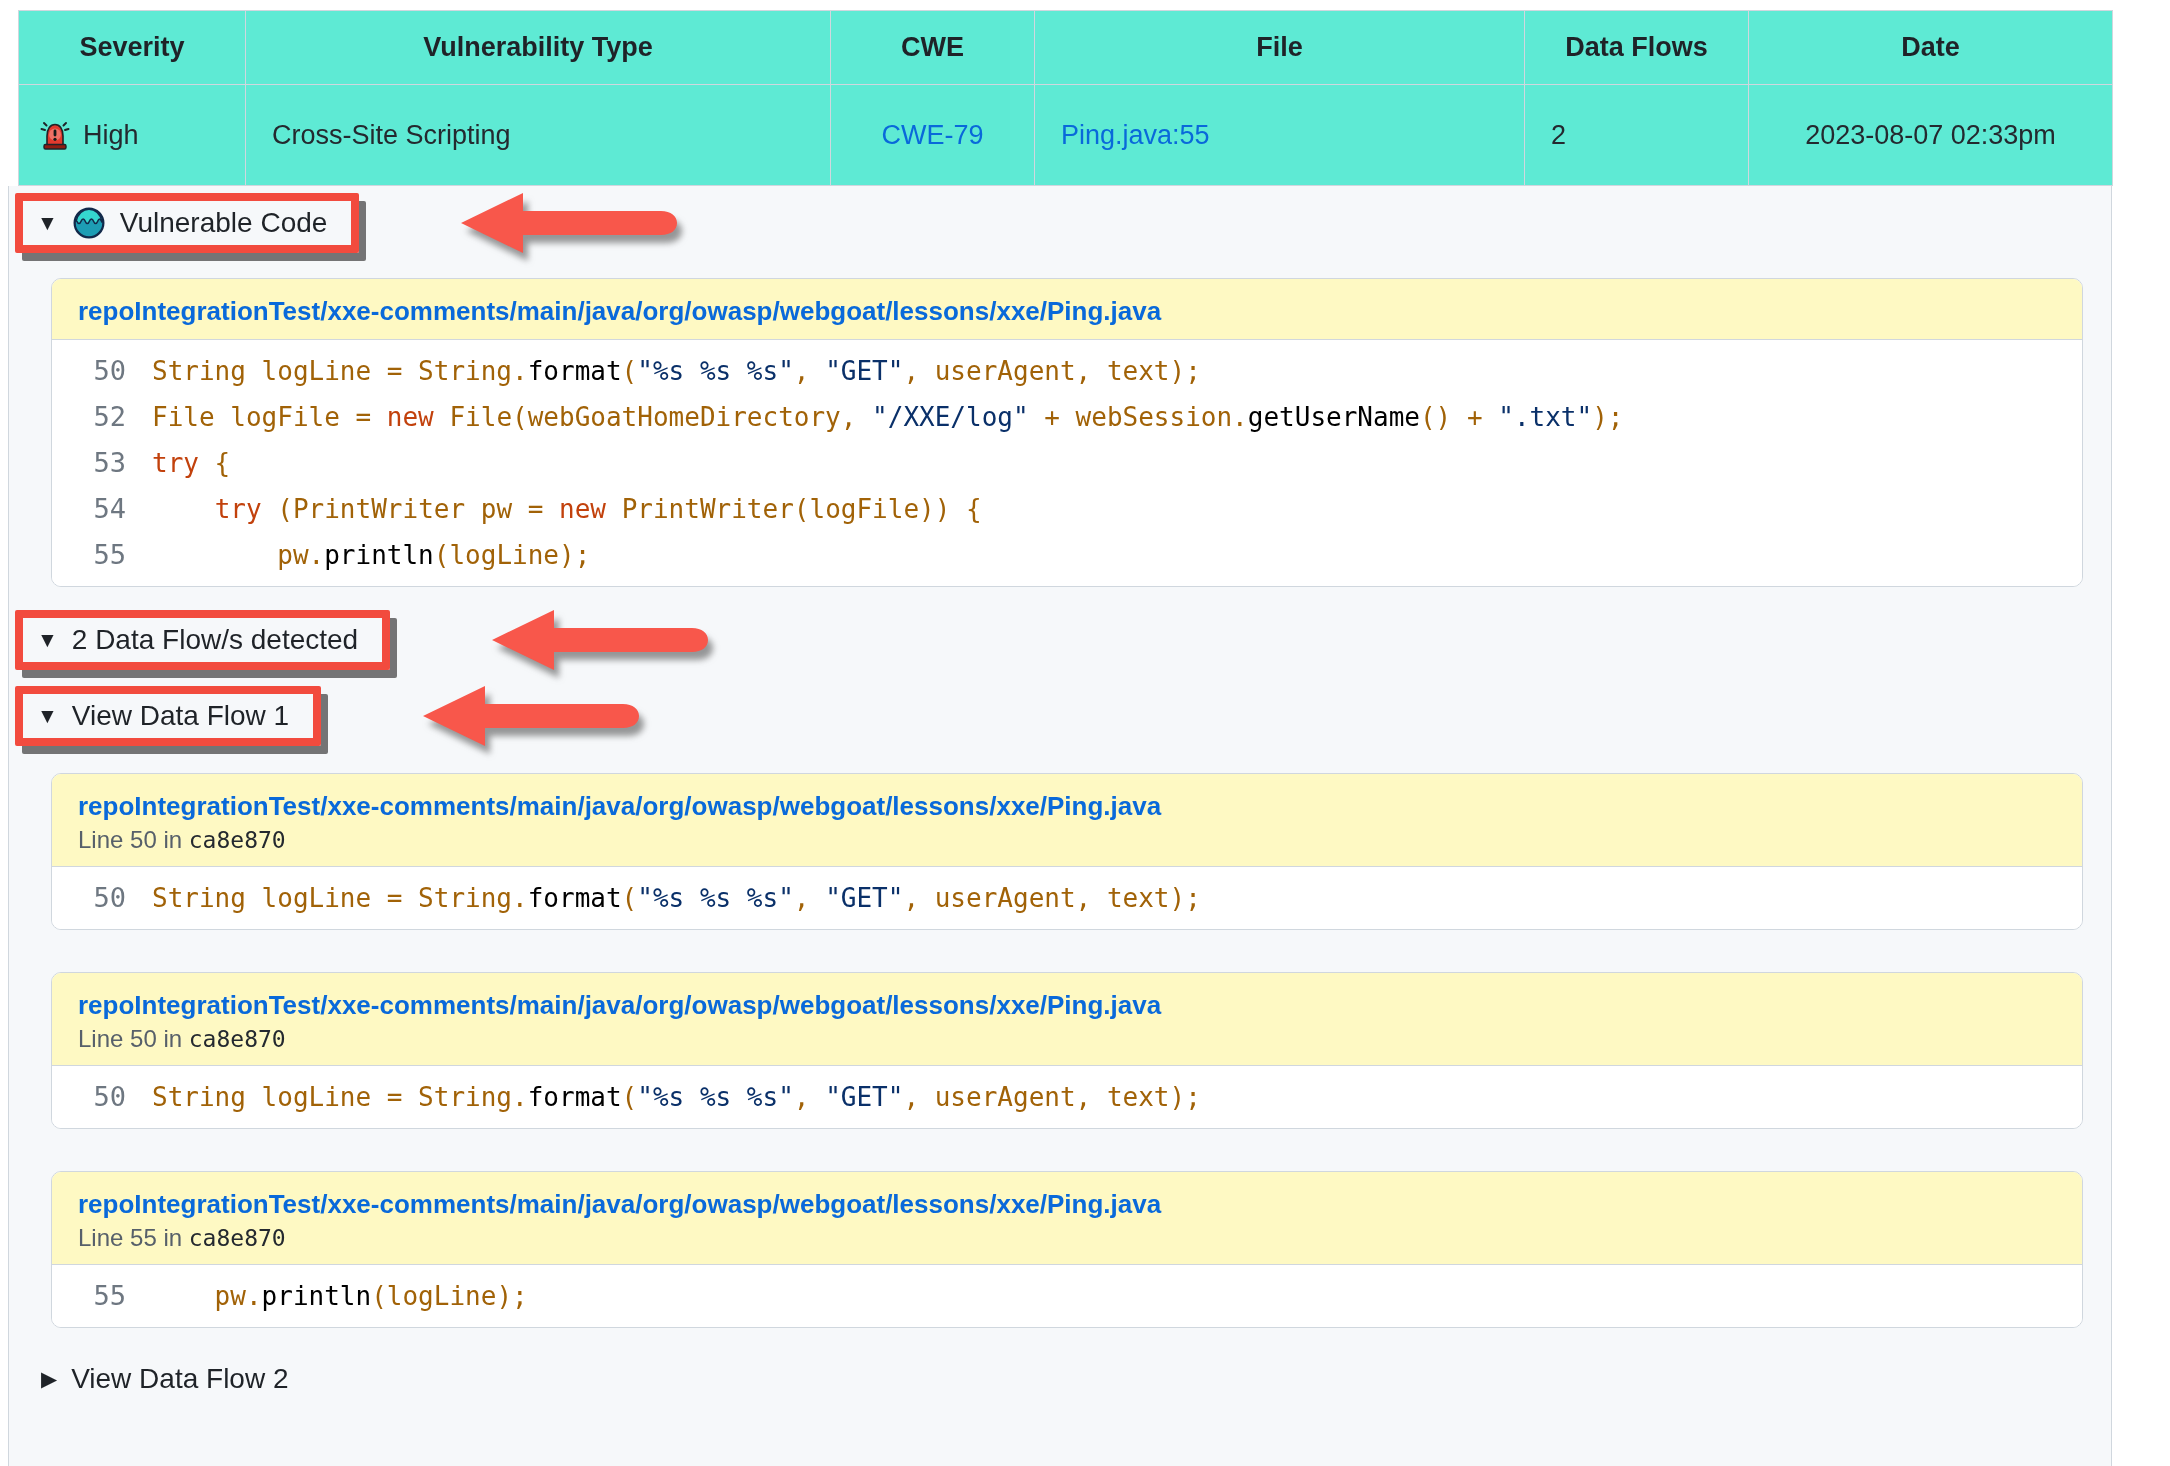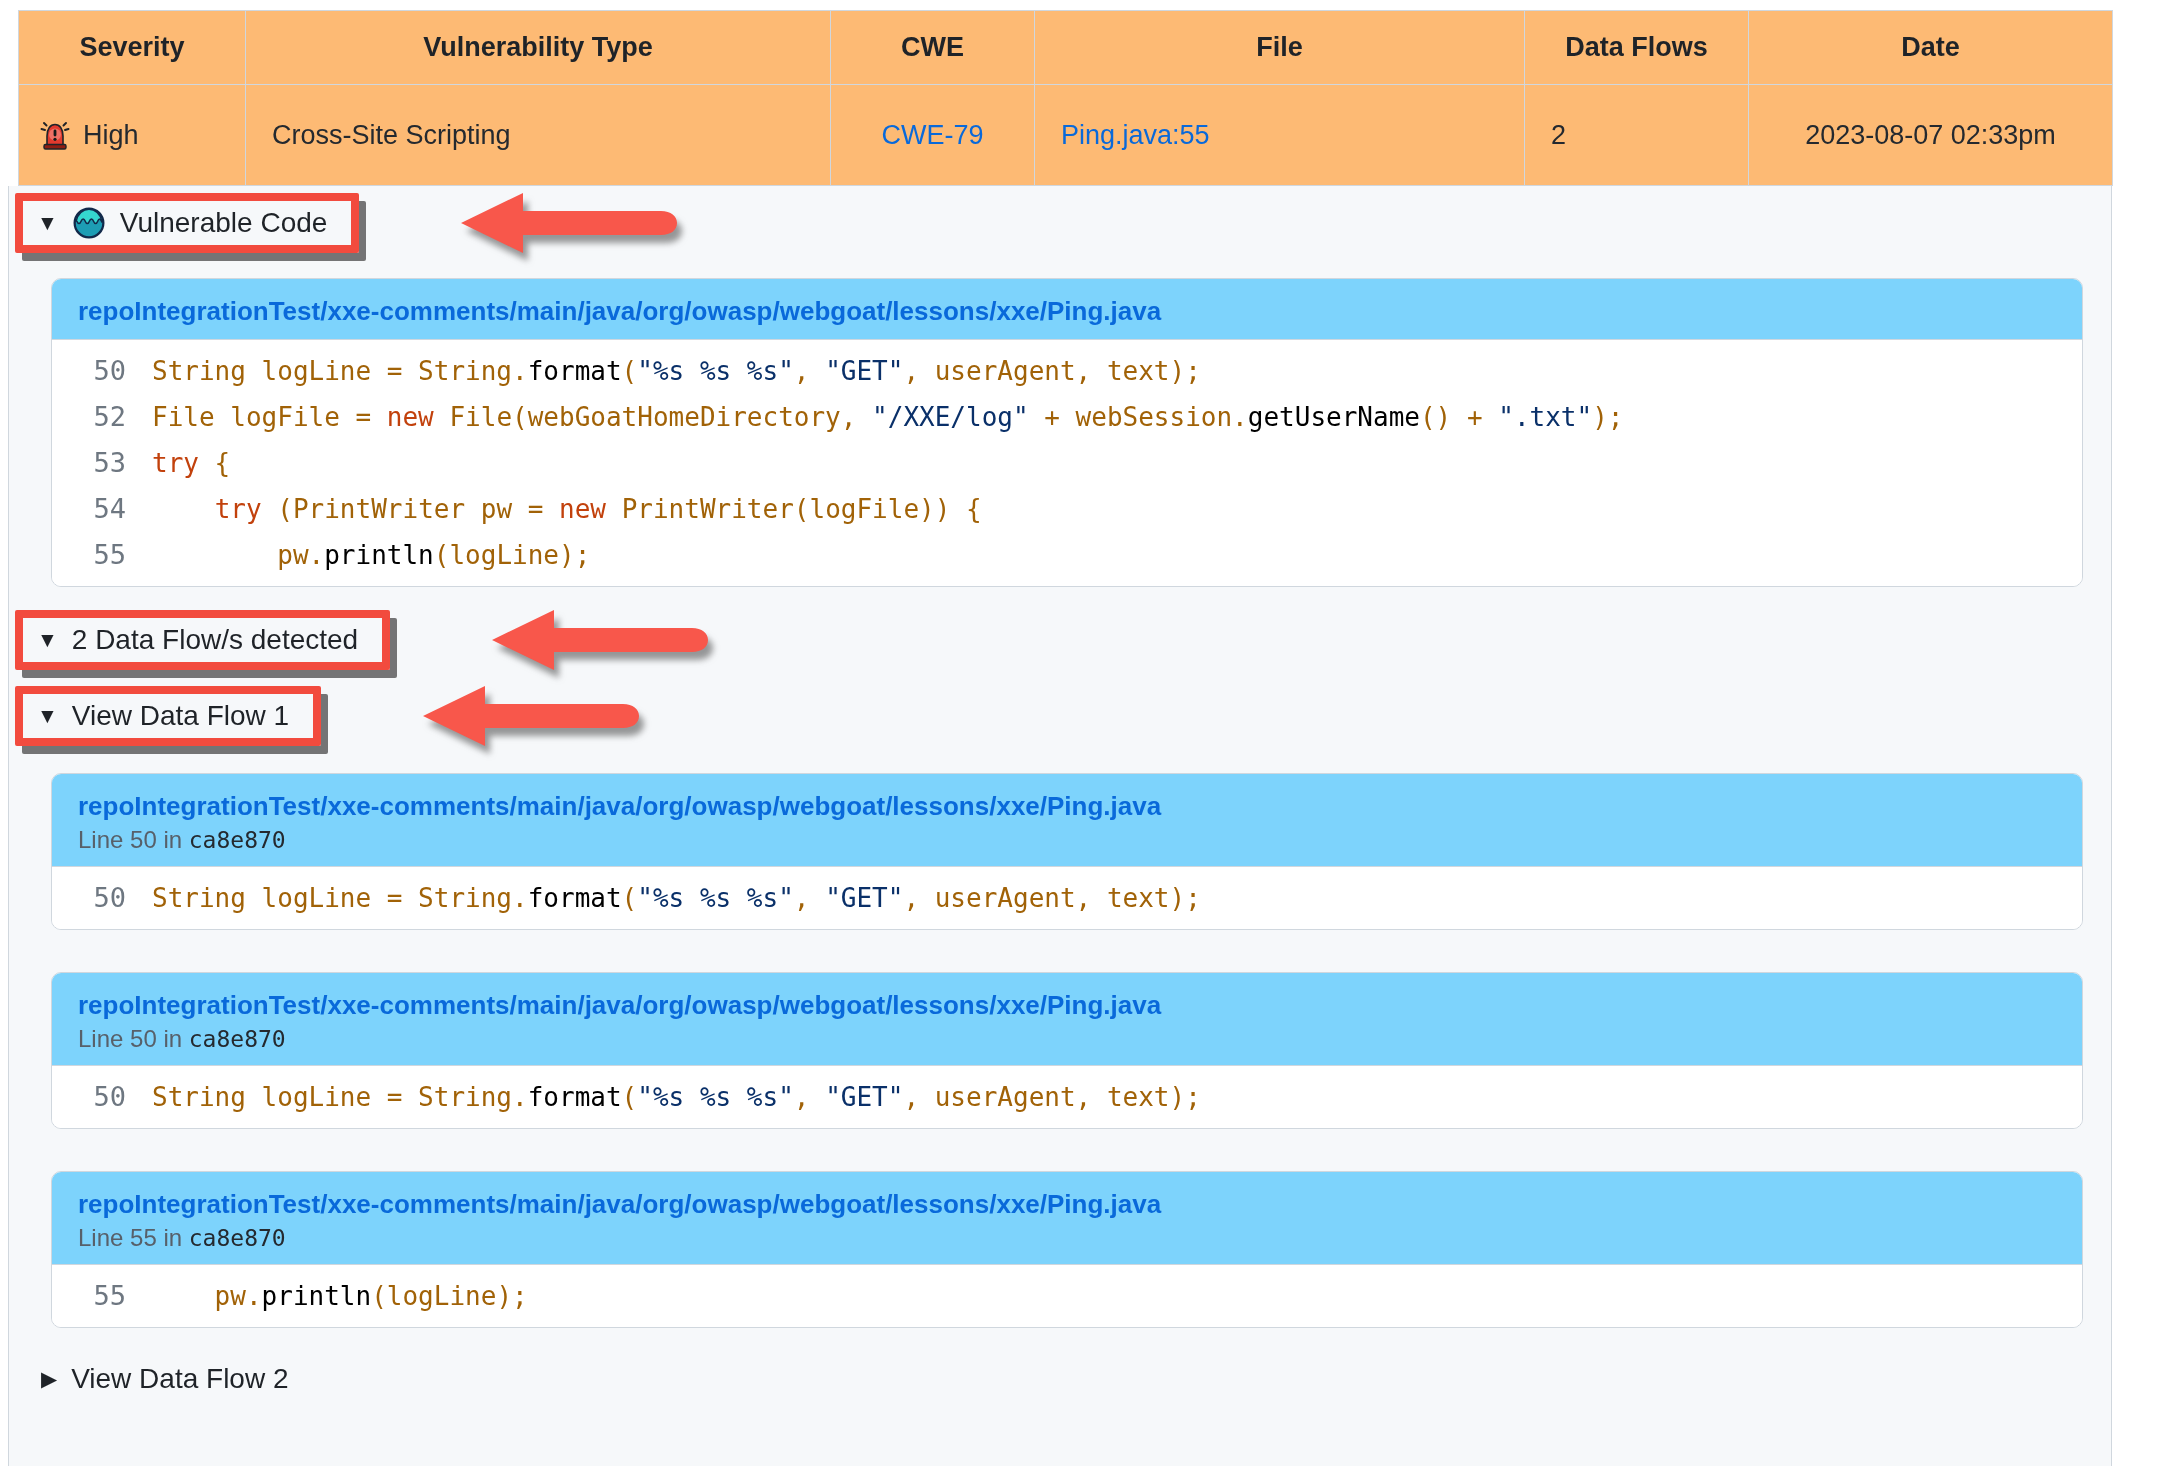--- a/index.html
+++ b/index.html
@@ -5,21 +5,21 @@
   * { margin:0; padding:0; box-sizing:border-box; }
   html,body { background:#ffffff; }
   .screen{
     position:relative; width:2170px; height:1466px; overflow:hidden;
     background:#ffffff; color:#24292f;
     font-family:"Liberation Sans","DejaVu Sans",sans-serif;
   }
   
   table.vuln-table{
     border-collapse:collapse; table-layout:fixed;
-    margin:10px 0 0 18px; width:2094px; background:#fdba74;
+    margin:10px 0 0 18px; width:2094px; background:#5eead4;
   }
   .vuln-table th,.vuln-table td{
     border:1px solid #d0d7de; font-size:27px; vertical-align:middle;
     padding:0 26px; overflow:hidden; white-space:nowrap;
   }
   .vuln-table th{ font-weight:600; text-align:center; height:74px; color:#1f2328; }
   .vuln-table td{ height:101px; text-align:left; }
   .col-sev{width:227px}.col-type{width:585px}.col-cwe{width:204px}
   .col-file{width:490px}.col-flows{width:224px}.col-date{width:364px}
   td.center{ text-align:center; }
@@ -47,21 +47,21 @@
   .tri{ font-size:21px; color:#1f2328; }
   .sec-label{ white-space:nowrap; }
   .plain-row{ margin-left:32px; }
   .arrow-svg{ filter:drop-shadow(5px 8px 3px rgba(85,85,85,0.6)); flex:0 0 auto; }
   
   .card{
     margin:0 28px 0 42px; background:#ffffff;
     border:1px solid #d0d7de; border-radius:10px; overflow:hidden;
   }
   .card-head{
-    background:#7dd3fc; border-bottom:1px solid #d0d7de;
+    background:#fef9c3; border-bottom:1px solid #d0d7de;
     padding:16px 26px 12px 26px;
   }
   a.path{
     color:#0969da; font-size:26px; font-weight:700; text-decoration:none;
     display:inline-block; line-height:32px; cursor:pointer;
   }
   .loc{ margin-top:4px; font-size:24px; color:#57606a; line-height:28px; }
   .commit{
     font-family:"DejaVu Sans Mono","Liberation Mono",monospace;
     color:#24292f; font-size:23px;

